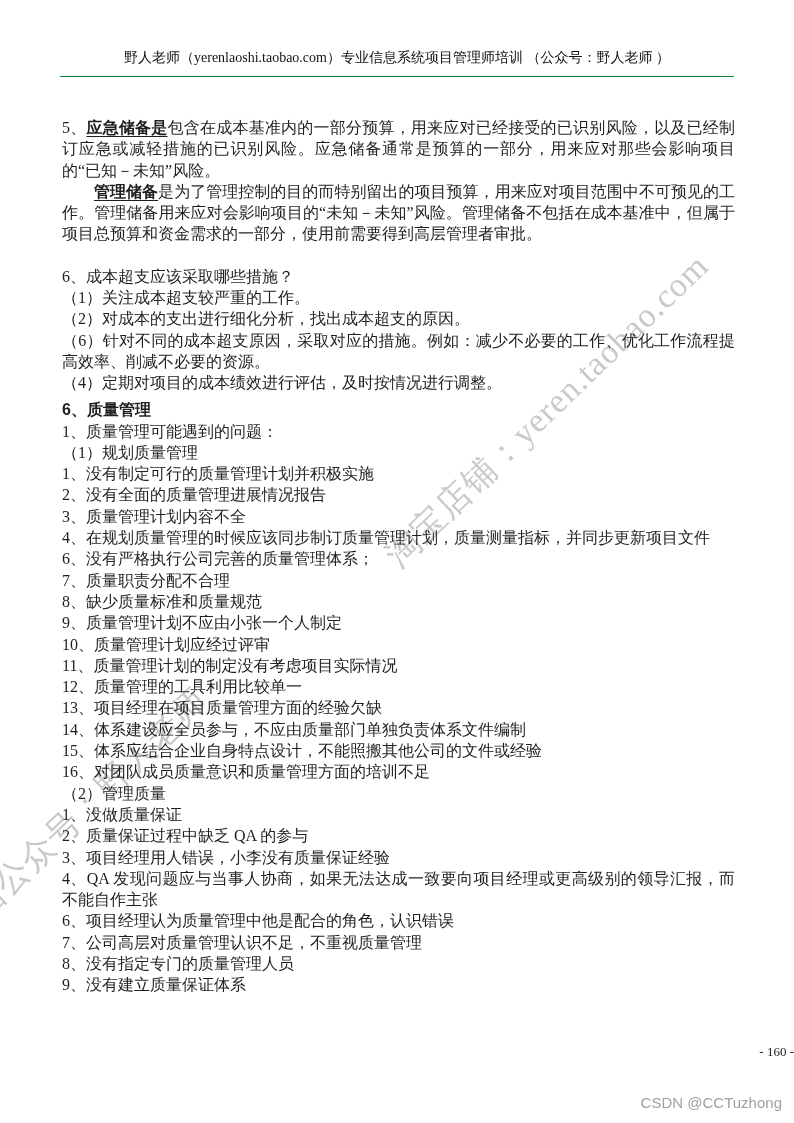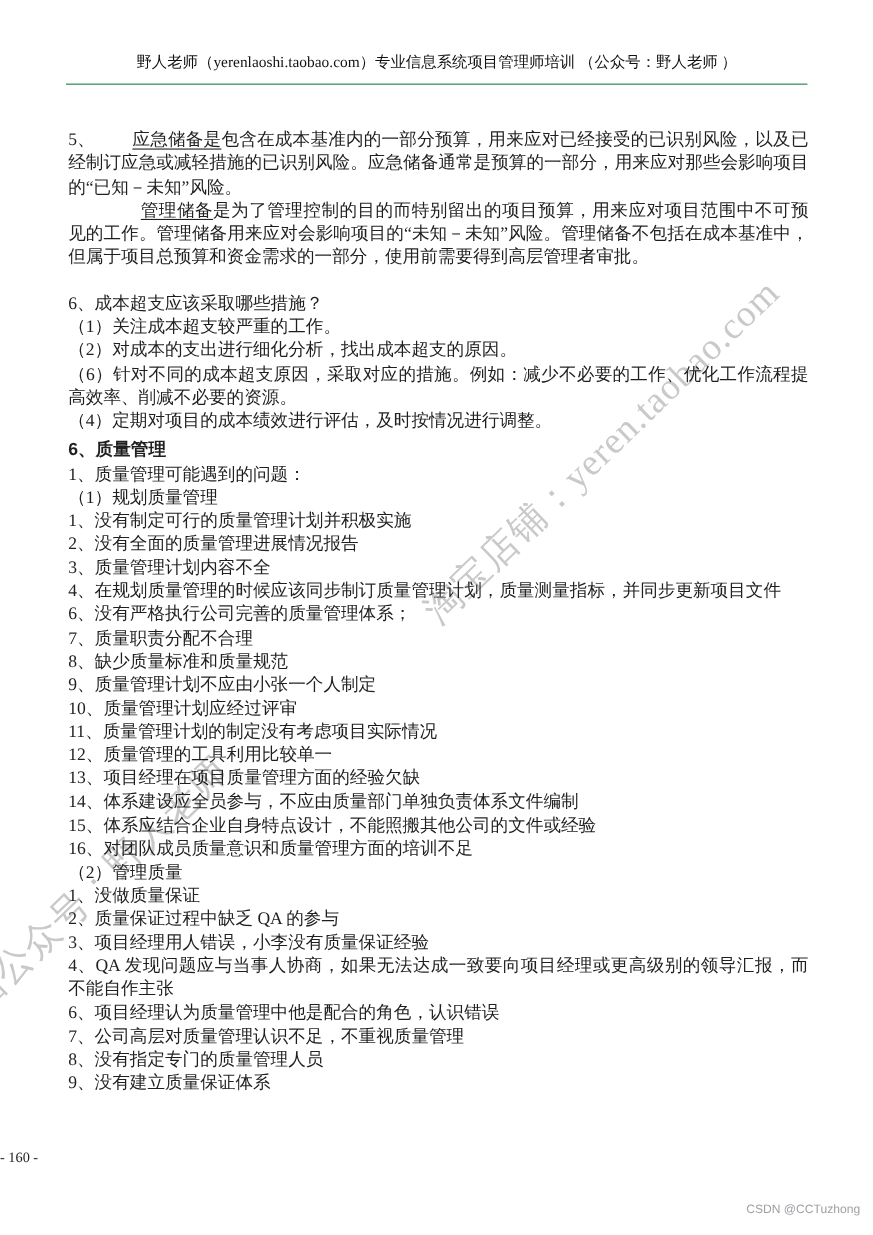--- a/index.html
+++ b/index.html
@@ -37,45 +37,45 @@
   }
   .wm-wechat{
     left:-50px;top:915px;
     font-size:34px;letter-spacing:1px;
     transform:rotate(-44deg);
     transform-origin:left center;
   }
   .wm-csdn{
     right:12px;top:1094px;
     font-family:"Liberation Sans","DejaVu Sans",sans-serif;
-    font-size:11px;color:#9fa0a4;
+    font-size:15px;color:#9fa0a4;
     transform:none;
   }
   
   .body{
     position:absolute;left:62px;top:112px;width:673px;
     font-size:16px;line-height:21.3px;
     z-index:2;
     text-align:justify;
   }
   .para{margin:0;}
   .p-contingency{margin-top:5px;}
   .p-management{text-indent:2em;}
-  .lead-bold{font-weight:normal;text-decoration:underline;text-underline-offset:3px;margin-left:34px;}
+  .lead-bold{font-weight:bold;text-decoration:underline;text-underline-offset:3px;}
   .section-cost{margin-top:21px;}
   .q-heading{
     margin-top:5px;
     font-family:"Liberation Sans","DejaVu Sans",sans-serif;
     font-weight:bold;font-size:16px;line-height:22px;
   }
   .line{margin:0;}
   
   .footer{
     position:absolute;left:0;right:0;top:1044px;
-    text-align:left;font-size:13px;color:#222;
+    text-align:right;font-size:13px;color:#222;
     z-index:2;
   }
 </style>
 </head>
 <body>
 
 <div class="page">
 
   <div class="wm wm-shop">淘宝店铺：yeren.taobao.com</div>
 

